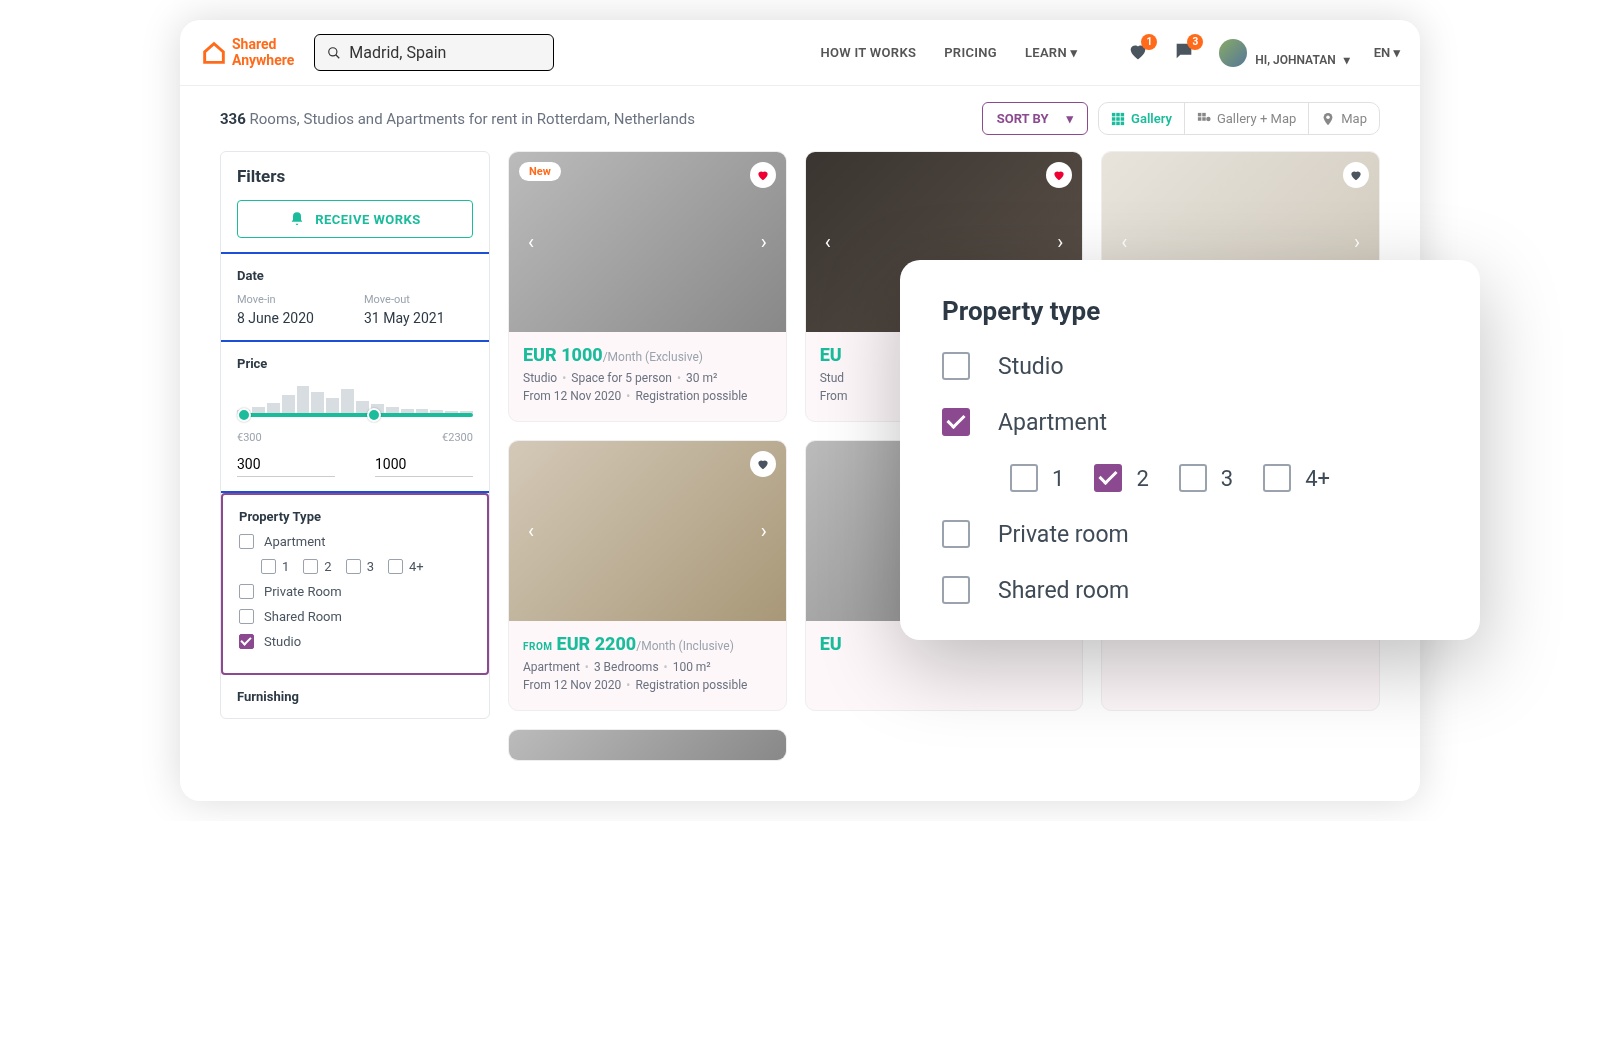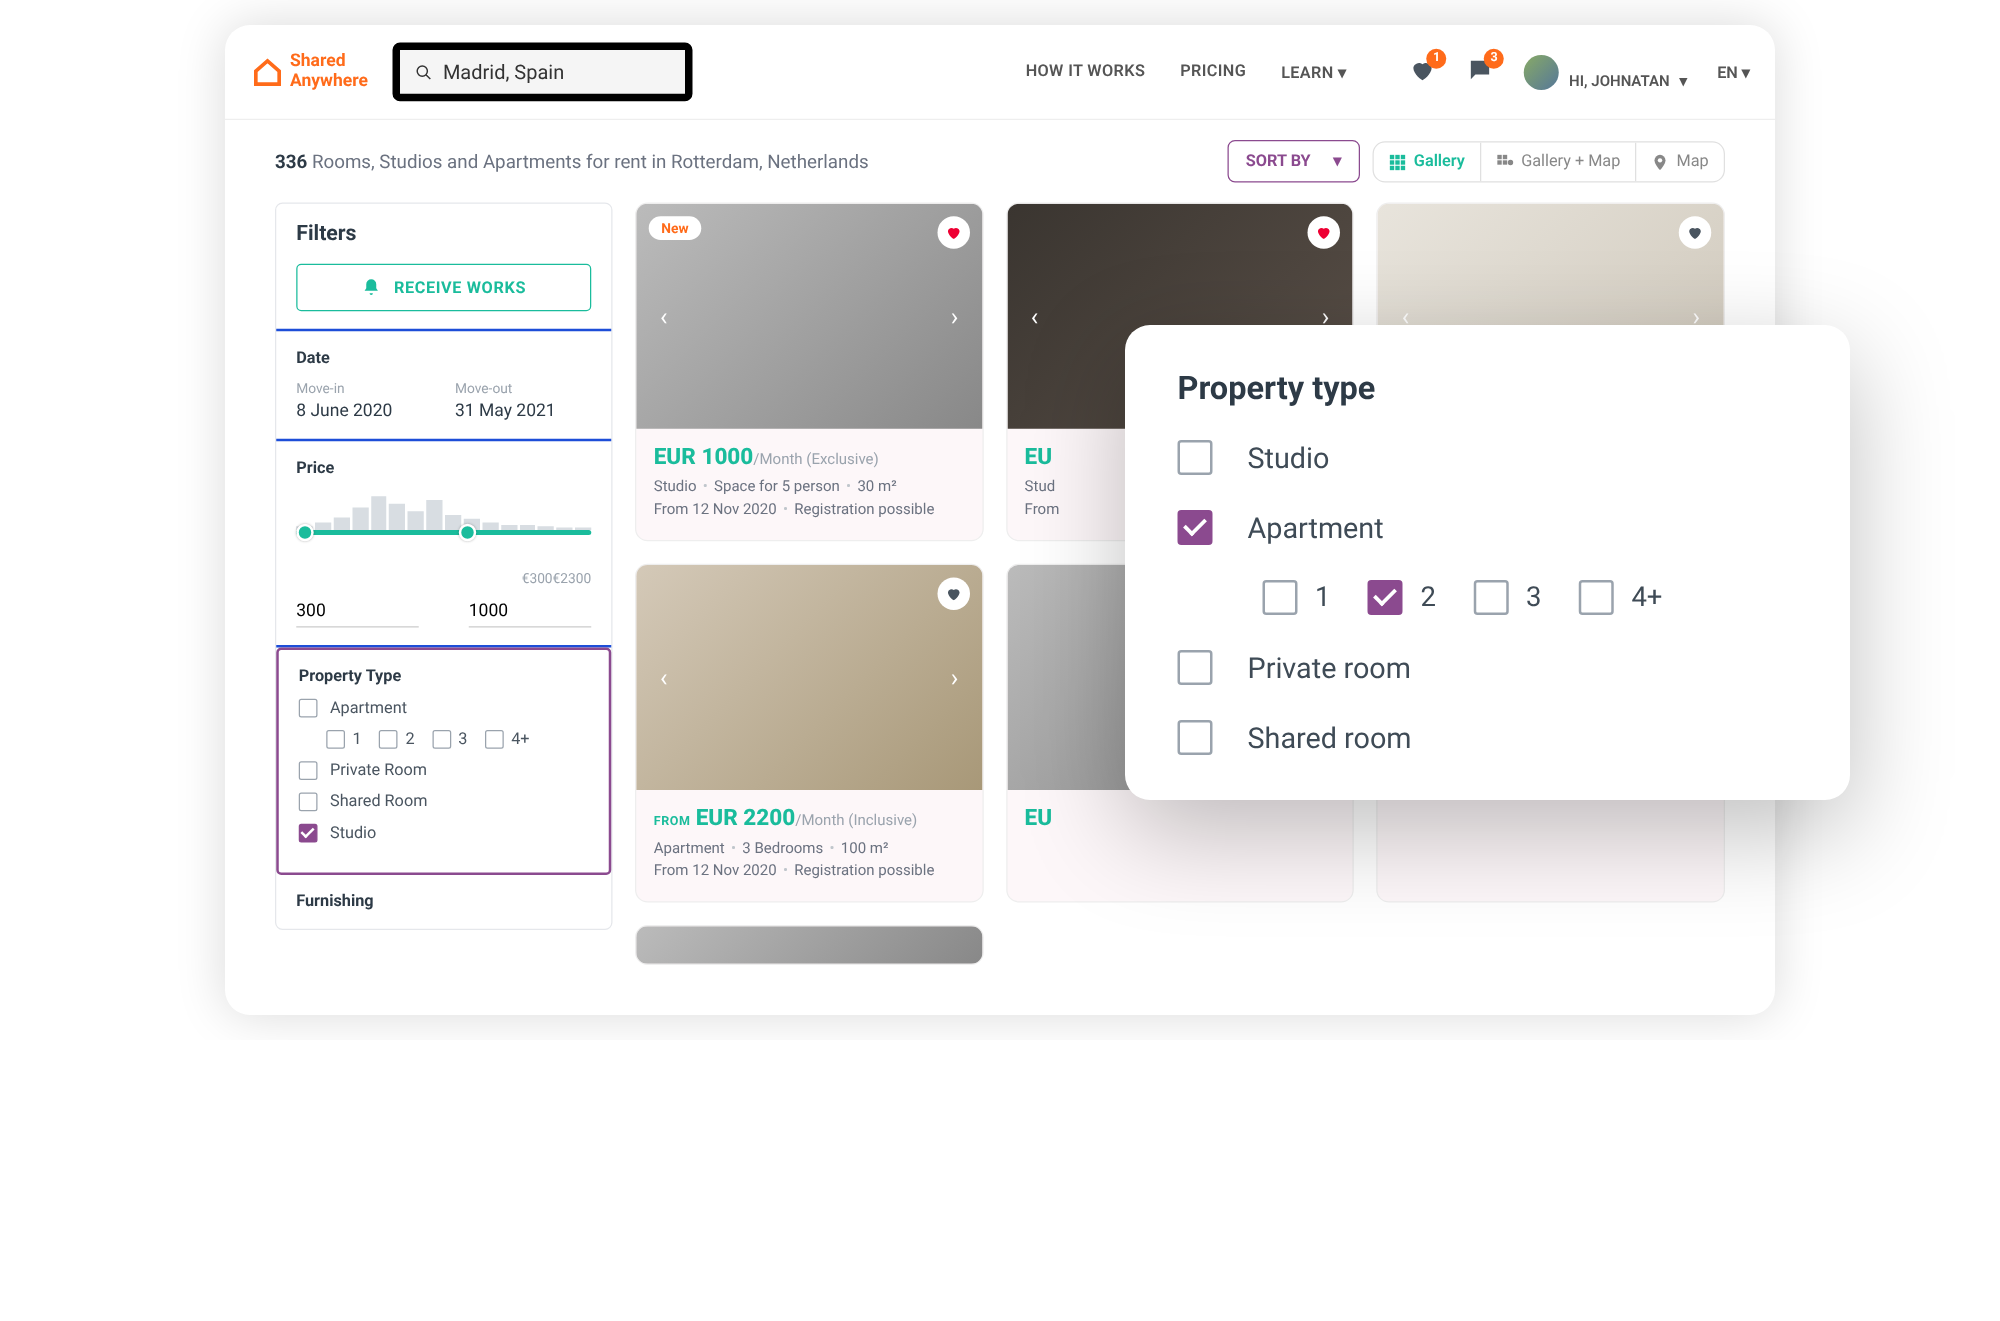--- a/index.html
+++ b/index.html
@@ -2,33 +2,33 @@
 <html><head>
 <meta charset="utf-8">
 <style>
 *{box-sizing:border-box;margin:0;padding:0;font-family:-apple-system,BlinkMacSystemFont,"Segoe UI",Roboto,sans-serif}
 body{background:#fff;padding:20px}
 .frame{width:1240px;margin:0 auto;border-radius:20px;box-shadow:0 0 40px rgba(0,0,0,0.15);overflow:hidden;position:relative;background:#fff}
 .topbar{display:flex;align-items:center;padding:14px 20px;gap:20px;border-bottom:1px solid #eee}
 .logo{display:flex;align-items:center;gap:4px;font-weight:700;font-size:14px;line-height:1.1}
 .logo-text{color:#ff6b1a}
 .logo-icon{width:28px;height:28px}
-.search-box{flex:0 0 240px;display:flex;align-items:center;gap:8px;background:#f5f5f5;border:6px solid #000000;border-radius:6px;padding:8px 12px;color:#333}
+.search-box{flex:0 0 240px;display:flex;align-items:center;gap:8px;background:#f5f5f5;border:1px solid #000000;border-radius:6px;padding:8px 12px;color:#333}
 .nav-links{display:flex;gap:28px;margin-left:auto;align-items:center}
 .nav-links a{font-size:13px;font-weight:600;color:#555;text-decoration:none;letter-spacing:.3px}
 .top-icons{display:flex;align-items:center;gap:24px;margin-left:30px}
 .icon-badge{position:relative}
 .badge{position:absolute;top:-6px;right:-8px;background:#ff6b1a;color:#fff;font-size:10px;font-weight:700;border-radius:50%;width:16px;height:16px;display:flex;align-items:center;justify-content:center}
 .user{display:flex;align-items:flex-end;gap:8px;font-size:12px;font-weight:600;color:#555}
 .avatar{width:28px;height:28px;border-radius:50%;background:linear-gradient(135deg,#8a6,#579)}
 .lang{font-size:13px;font-weight:600;color:#555}
 .subhead{display:flex;align-items:center;padding:16px 40px;gap:12px}
 .count-line{font-size:15px;color:#6b7280}
 .count-b{font-weight:700;color:#2d3a46}
-.view-controls{margin-left:auto;display:flex;gap:10px;align-items:flex-end}
+.view-controls{margin-left:auto;display:flex;gap:10px;align-items:flex-start}
 .sort-btn{display:flex;align-items:center;gap:18px;border:1.5px solid #8b4a8f;color:#8b4a8f;font-weight:700;font-size:13px;padding:8px 14px;border-radius:6px;background:#fff}
 .view-seg{display:flex;border:1px solid #e0e0e0;border-radius:10px;overflow:hidden}
 .view-seg .seg{display:flex;align-items:center;gap:6px;padding:8px 12px;font-size:13px;color:#888;border-right:1px solid #e0e0e0}
 .view-seg .seg:last-child{border-right:none}
 .view-seg .seg.active{color:#1abc9c;font-weight:600}
 .body{display:flex;gap:18px;padding:0 40px 40px}
 .sidebar{flex:0 0 270px}
 .panel{background:#fff;border:1px solid #e5e7eb;border-radius:6px}
 .panel-sec{padding:14px 16px;border-bottom:2px solid #1d4ed8}
 .panel-sec:last-child{border-bottom:none}
@@ -37,21 +37,21 @@
 .sec-label{font-size:13px;font-weight:700;color:#2d3a46;margin-bottom:10px}
 .date-row{display:flex;gap:18px}
 .date-col{flex:1}
 .mini-label{font-size:11px;color:#9aa3ad;margin-bottom:4px}
 .date-val{font-size:14px;color:#2d3a46}
 .slider{position:relative;height:50px;margin-top:6px}
 .bars{position:absolute;bottom:18px;left:0;right:0;display:flex;align-items:flex-end;gap:2px;height:30px}
 .bars span{flex:1;background:#d8dde2}
 .track{position:absolute;bottom:14px;left:0;right:0;height:4px;background:#1abc9c;border-radius:2px}
 .handle{position:absolute;bottom:9px;width:14px;height:14px;border-radius:50%;background:#1abc9c;border:2px solid #fff;box-shadow:0 0 2px rgba(0,0,0,.3)}
-.price-labels{display:flex;justify-content:flex-end;font-size:11px;color:#9aa3ad;margin-top:14px}
+.price-labels{display:flex;justify-content:space-between;font-size:11px;color:#9aa3ad;margin-top:0}
 .price-inputs{display:flex;gap:40px;margin-top:8px}
 .price-inputs input{flex:1;border:none;border-bottom:1px solid #ccc;font-size:14px;padding:4px 0;outline:none;width:80px}
 .prop-panel{border:2px solid #8b4a8f!important;border-radius:4px}
 .cb-row{display:flex;align-items:center;gap:10px;font-size:13px;color:#4a5560;margin-bottom:10px}
 .cb{width:15px;height:15px;border:1.5px solid #9aa3ad;border-radius:2px;flex-shrink:0}
 .cb.checked{background:#8b4a8f;border-color:#8b4a8f;position:relative}
 .cb.checked::after{content:"";position:absolute;left:3px;top:0px;width:4px;height:8px;border:solid #fff;border-width:0 2px 2px 0;transform:rotate(45deg)}
 .sub-opts{display:flex;gap:14px;margin:4px 0 10px 22px}
 .sub-opts .cb-row{margin-bottom:0;gap:6px}
 .listings{flex:1;display:grid;grid-template-columns:repeat(3,1fr);gap:18px}

